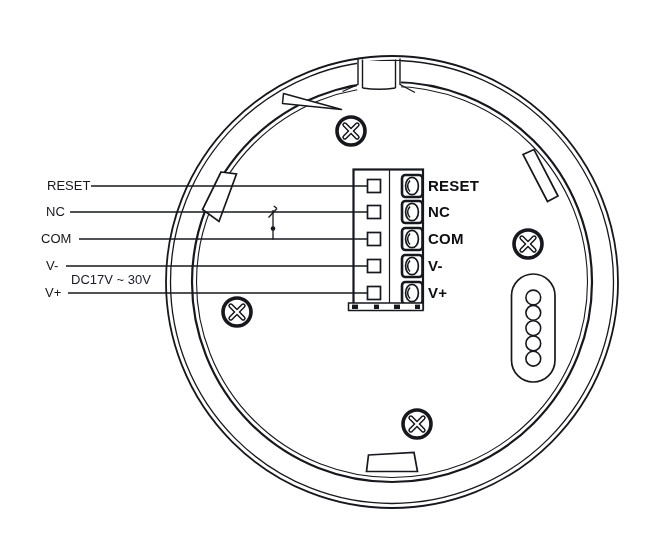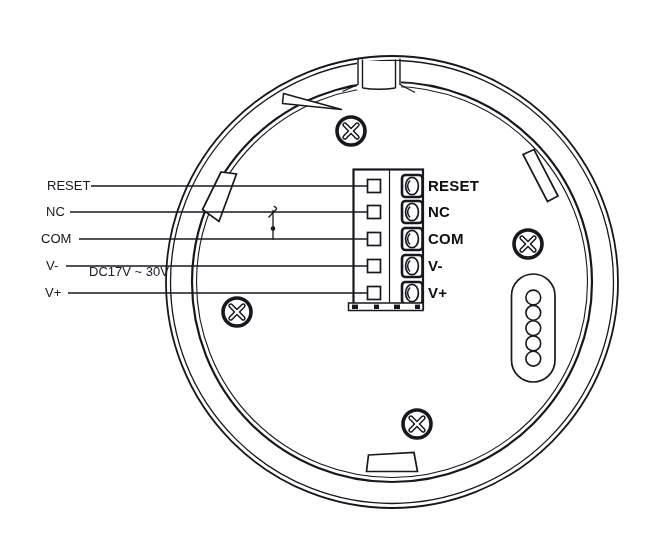--- a/index.html
+++ b/index.html
@@ -197,21 +197,21 @@
       <line x1="277" y1="208.5" x2="273.8" y2="206" stroke-width="1.3"></line>
     </g>
   </svg>
 
   <span class="lbl" style="left:47px;top:179px;">RESET</span>
   <span class="lbl" style="left:46px;top:205px;">NC</span>
   <span class="lbl" style="left:41px;top:232px;">COM</span>
   <span class="lbl" style="left:46px;top:259px;">V-</span>
   <span class="lbl" style="left:45px;top:286px;">V+</span>
 
-  <span class="note" style="left:71px;top:264px;margin-left:18px;">DC17V ~ 30V</span>
+  <span class="note" style="left:71px;top:272px;">DC17V ~ 30V</span>
 
   <span class="lbl-bold" style="left:428px;top:177px;">RESET</span>
   <span class="lbl-bold" style="left:428px;top:203px;">NC</span>
   <span class="lbl-bold" style="left:428px;top:230px;">COM</span>
   <span class="lbl-bold" style="left:428px;top:257px;">V-</span>
   <span class="lbl-bold" style="left:428px;top:284px;">V+</span>
 
 </div>
 
 </body></html>

